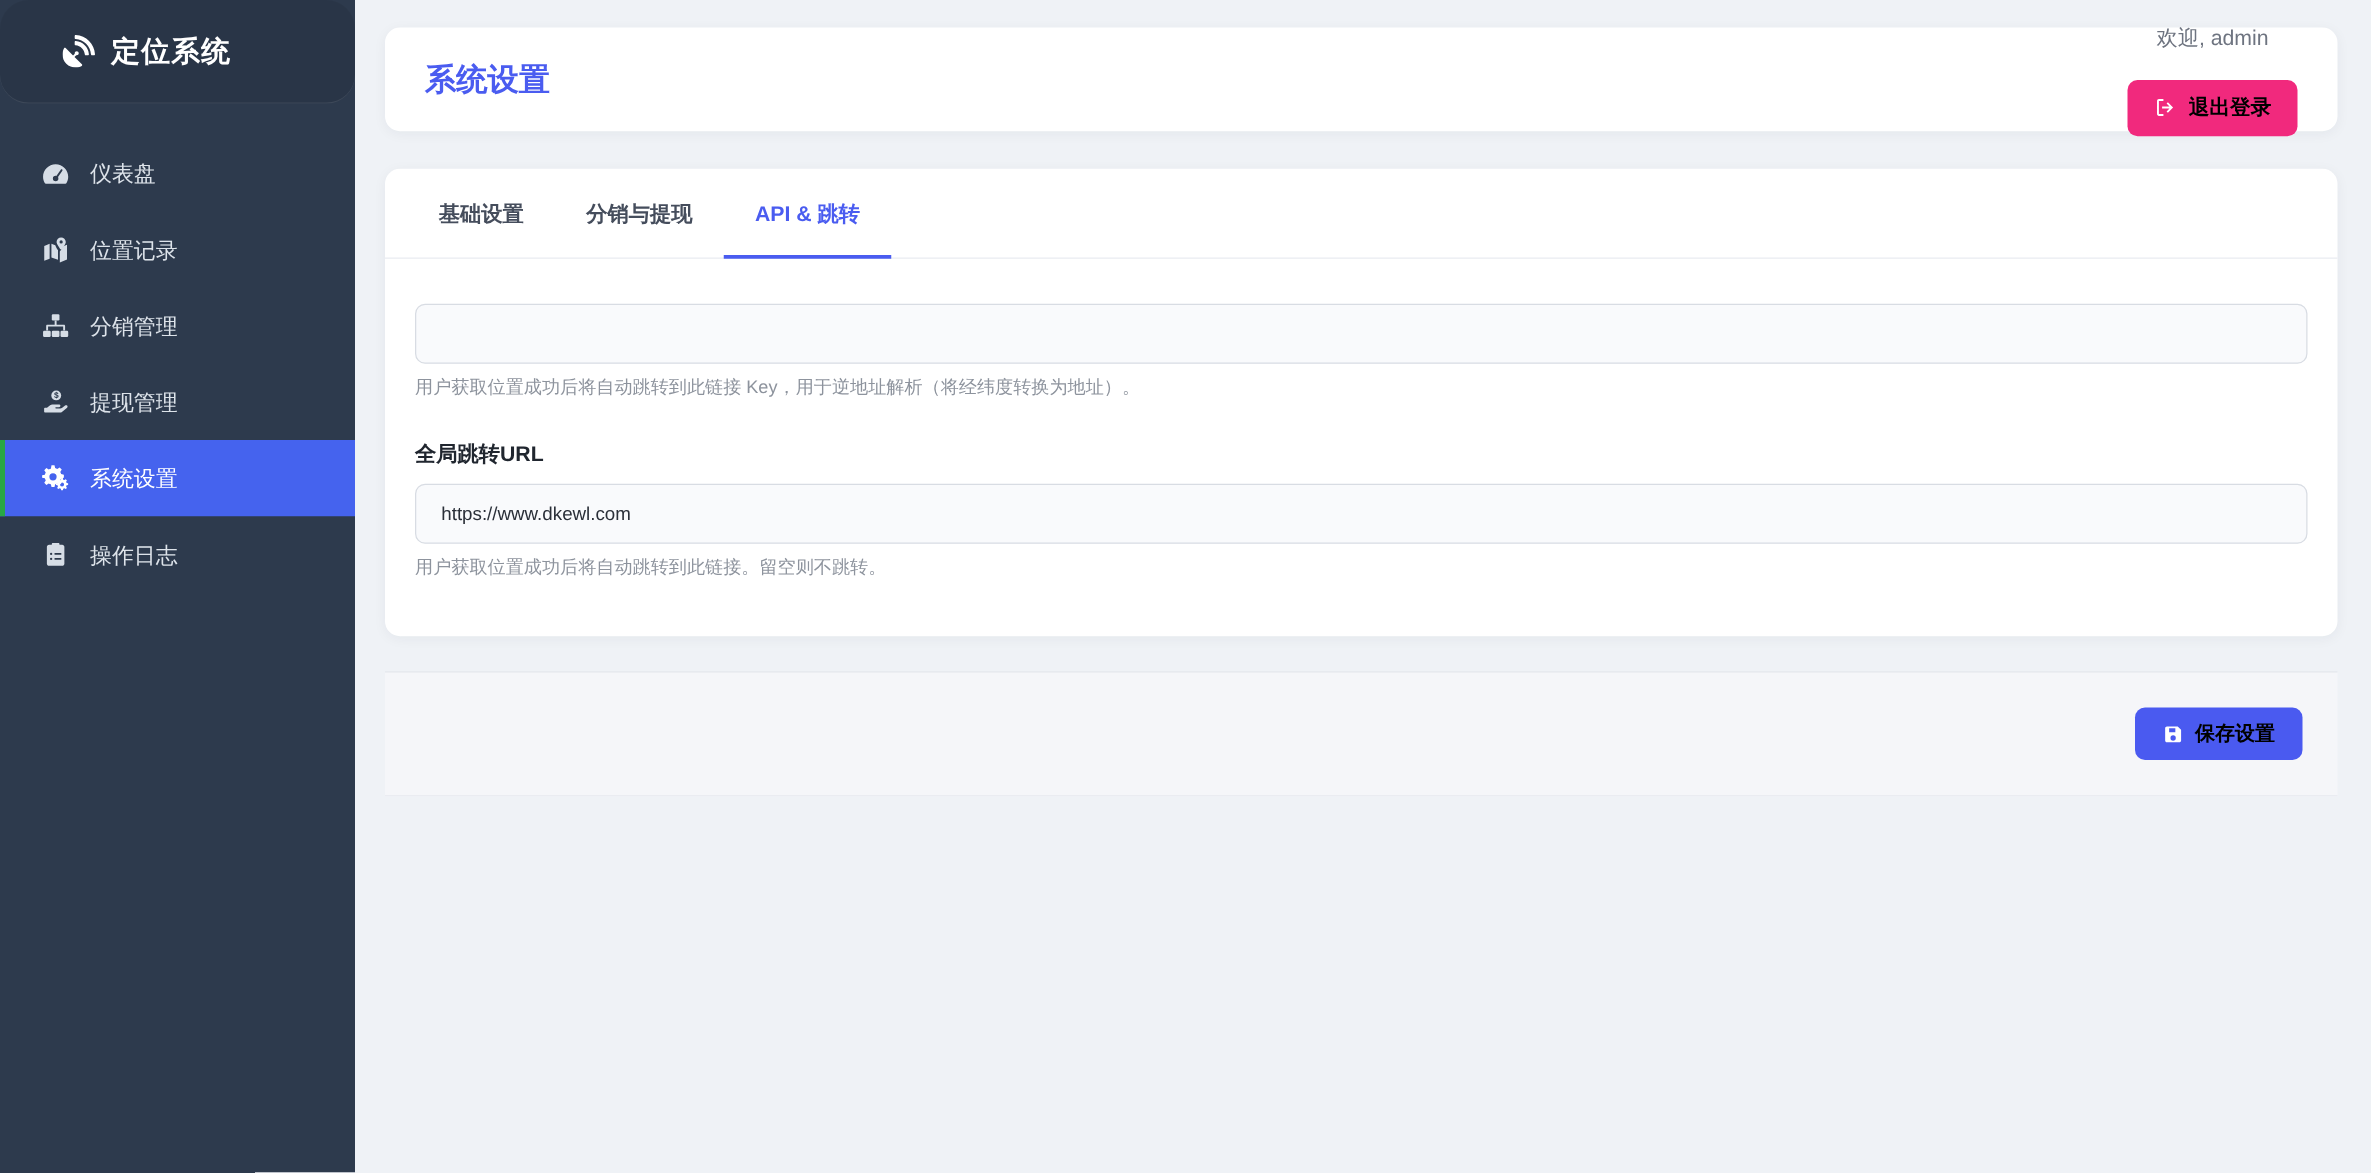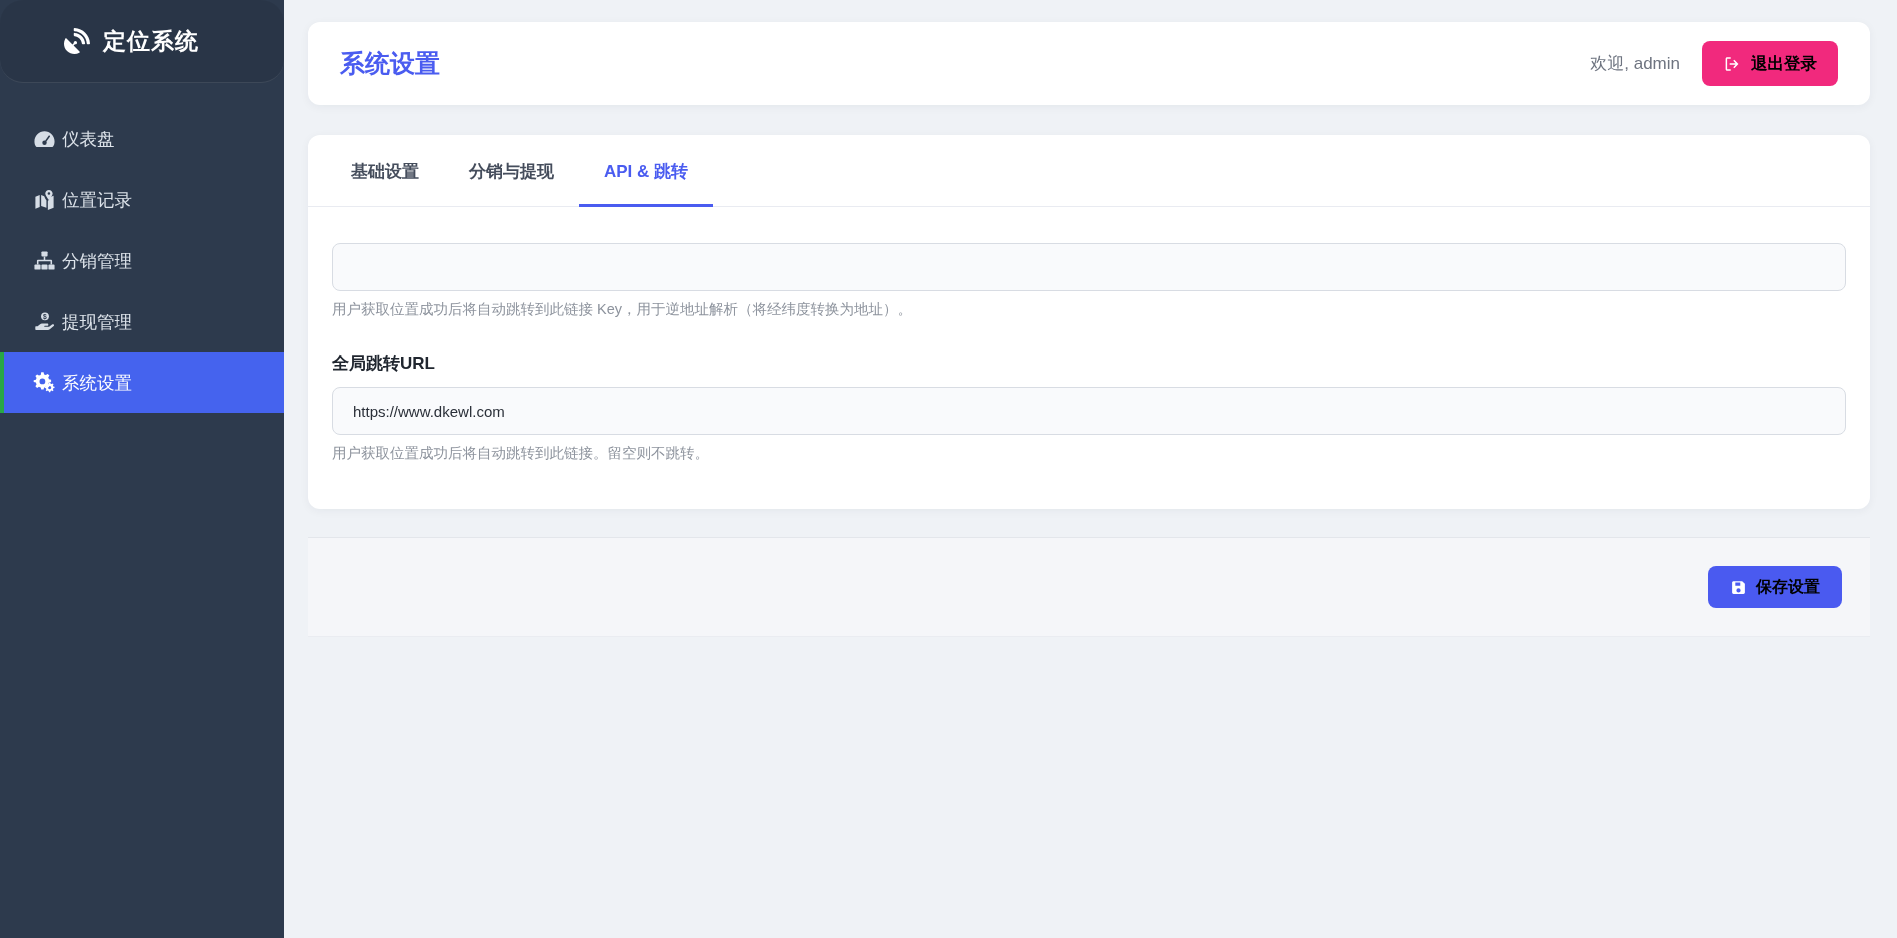--- a/index.html
+++ b/index.html
@@ -2,38 +2,38 @@
 <html><head>
 <meta charset="utf-8">
 <style>
   * { margin:0; padding:0; box-sizing:border-box; }
   html,body { width:1897px; height:938px; }
   body { font-family:"Liberation Sans","DejaVu Sans",sans-serif; background:#eff2f6; overflow:hidden; }
   .app { width:1897px; height:938px; display:flex; }
 
   
   .sidebar { width:284px; flex:0 0 284px; background:#2d3a4d; height:100%; }
-  .logo { height:83px; display:flex; align-items:center; padding-left:64px; gap:13px;
+  .logo { height:83px; display:flex; align-items:center; padding-left:50px; gap:13px;
           background:rgba(0,0,0,.07); border-bottom:1px solid rgba(255,255,255,.09);border-radius:23px; }
   .logo-text { font-size:23px; font-weight:bold; color:#ffffff; letter-spacing:1px; }
   .logo .icon svg { display:block; }
   .nav { padding-top:25px; }
-  .nav-item { height:61px; display:flex; align-items:center; padding-left:30px; gap:4px;
+  .nav-item { height:61px; display:flex; align-items:center; padding-left:30px; gap:14px;
               color:#dde3ea; font-size:17.5px; font-weight:500; cursor:pointer; }
   .nav-item .icon { width:28px; display:flex; justify-content:center; align-items:center; color:#d6dde6; }
   .nav-item.active { background:#4563ee; color:#ffffff; border-left:4px solid #28a745; padding-left:26px; }
   .nav-item.active .icon { color:#ffffff; }
 
   
   .main { flex:1; padding:22px 27px 0 24px; }
   .card { background:#ffffff; border-radius:12px; box-shadow:0 2px 10px rgba(25,35,60,.05); }
 
   .header-card { height:83px; display:flex; align-items:center; justify-content:space-between; padding:0 32px; }
   .page-title { font-size:25px; font-weight:bold; color:#4a5cf0; }
-  .header-right { display:flex; align-items:center; gap:22px; }
+  .header-right { display:flex; align-items:center; gap:22px;flex-direction:column; }
   .welcome { color:#6e7480; font-size:17px; }
   .btn { display:flex; align-items:center; border:none; border-radius:8px; color:#000000;
          font-family:inherit; font-weight:bold; cursor:pointer; }
   .logout-btn { height:45px; background:#f1297d; font-size:16.5px; gap:10px; padding:0 21px; }
   .save-btn { height:42px; background:#4a5af0; font-size:16px; gap:9px; padding:0 22px; }
 
   .tabs-card { margin-top:30px; }
   .tab-row { display:flex; border-bottom:1px solid #e9ebf1; padding:0 18px; }
   .tab { padding:25px 25px 21px; font-size:17px; font-weight:bold; color:#454d5c;
          border-bottom:3px solid transparent; margin-bottom:-1px; cursor:pointer; }
@@ -119,20 +119,28 @@
               <defs>
                 <path id="gearp" fill-rule="evenodd" d="M9.2 1.2h2.4l.5 2.2c.6.2 1.2.4 1.7.7l1.9-1.2 1.7 1.7-1.2 1.9c.3.5.6 1.1.7 1.7l2.2.5v2.4l-2.2.5c-.2.6-.4 1.2-.7 1.7l1.2 1.9-1.7 1.7-1.9-1.2c-.5.3-1.1.6-1.7.7l-.5 2.2H9.2l-.5-2.2c-.6-.2-1.2-.4-1.7-.7l-1.9 1.2-1.7-1.7 1.2-1.9c-.3-.5-.6-1.1-.7-1.7l-2.2-.5V9.2l2.2-.5c.2-.6.4-1.2.7-1.7L3.4 5.1l1.7-1.7L7 4.6c.5-.3 1.1-.6 1.7-.7l.5-2.7zM10.4 7.5a2.9 2.9 0 1 0 0 5.8 2.9 2.9 0 0 0 0-5.8z"></path>
               </defs>
               <use href="#gearp"></use>
               <use href="#gearp" transform="translate(11.8,10.8) scale(0.56)"></use>
             </svg>
         </span>
         <span>系统设置</span>
       </div>
 
+      <div class="nav-item">
+        <span class="icon">
+          <svg width="21" height="21" viewBox="0 0 24 24" fill="currentColor">
+              <path fill-rule="evenodd" d="M9.5 1.5h5c.6 0 1 .4 1 1v.8H18c1.1 0 2 .9 2 2V20.5c0 1.1-.9 2-2 2H6c-1.1 0-2-.9-2-2V5.3c0-1.1.9-2 2-2h2.5v-.8c0-.6.4-1 1-1zm-1.6 9a1.05 1.05 0 1 0 0 2.1 1.05 1.05 0 0 0 0-2.1zm3.1.25h6.2v1.6H11zm-3.1 4.35a1.05 1.05 0 1 0 0 2.1 1.05 1.05 0 0 0 0-2.1zm3.1.25h6.2v1.6H11z"></path>
+            </svg>
+        </span>
+        <span>操作日志</span>
+      </div>
 
     </nav>
   </aside>
 
   <main class="main">
 
     <div class="card header-card">
       <div class="page-title">系统设置</div>
       <div class="header-right">
         <span class="welcome">欢迎, admin</span>

